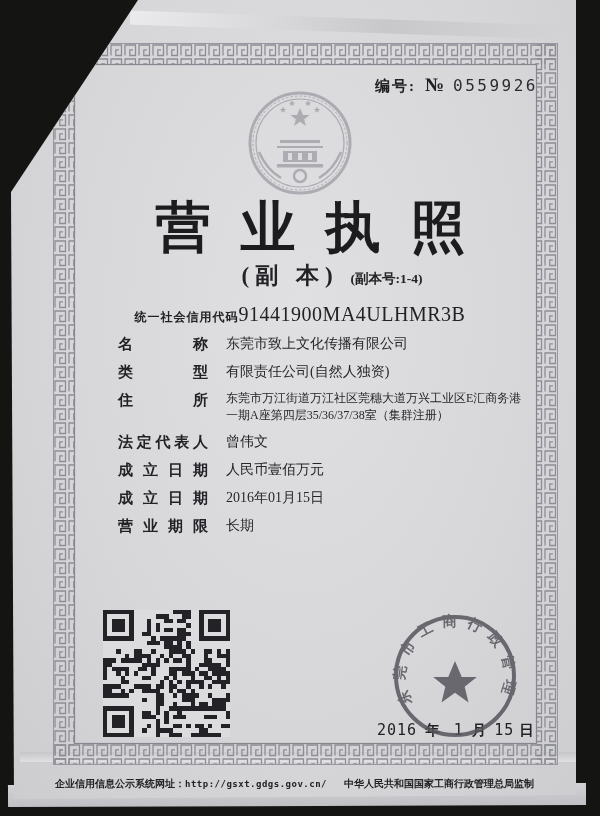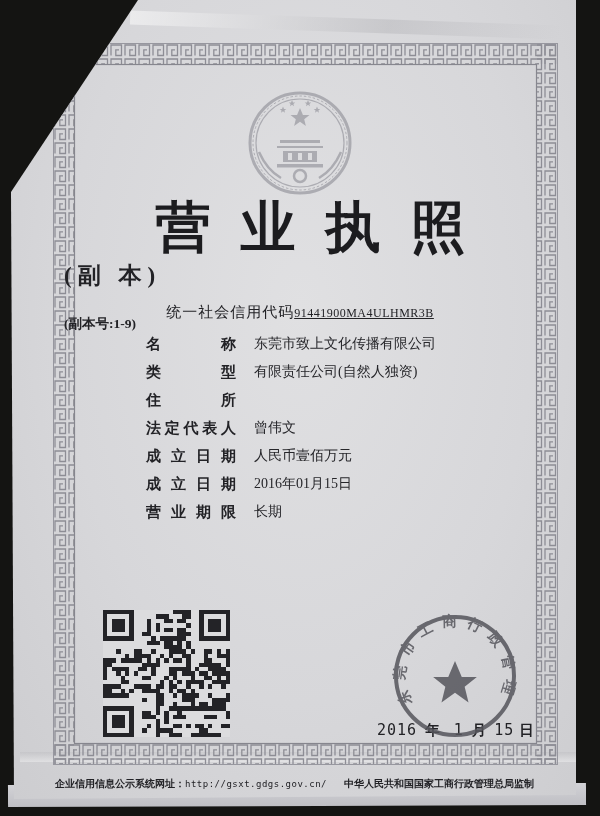--- a/index.html
+++ b/index.html
@@ -30,48 +30,48 @@
   #serial .no{font-size:19px;font-weight:700;}
   #serial .num{font-family:"DejaVu Sans Mono","Liberation Mono",monospace;font-size:16px;
         letter-spacing:2.5px;color:#2c2c30;}
 
   #emblem{position:absolute;left:247px;top:90px;opacity:.55;}
 
   #title{position:absolute;left:0;right:0;top:191px;text-align:center;
         font-family:"Liberation Sans","DejaVu Sans",sans-serif;
         font-size:55px;font-weight:900;letter-spacing:30px;padding-left:28px;color:#1c1c1f;margin-left:23px;}
   #subtitle{position:absolute;left:0;right:0;top:260px;display:flex;justify-content:center;
-        align-items:baseline;gap:24px;margin-left:64px;flex-direction:column;}
+        align-items:baseline;gap:12px;margin-left:64px;}
   #subtitle .copy{font-size:23px;font-weight:700;letter-spacing:6px;}
   #subtitle .copyno{font-size:13.5px;font-weight:600;}
 
   #credit-line{position:absolute;left:0;right:0;top:303px;text-align:center;}
-  #credit-line .lbl{font-size:15px;font-weight:400;letter-spacing:1px;}
-  #credit-line .code{font-size:12px;letter-spacing:.5px;text-decoration:underline;}
+  #credit-line .lbl{font-size:12px;font-weight:700;letter-spacing:1px;}
+  #credit-line .code{font-size:20px;letter-spacing:.5px;}
 
   #fields{position:absolute;left:118px;top:334px;width:408px;}
   .frow{display:flex;align-items:flex-start;margin-bottom:7px;}
   .flabel{display:inline-block;flex:0 0 90px;width:90px;font-size:15px;font-weight:600;
-        text-align:justify;text-align-last:justify;line-height:1.4;color:#222226;margin-left:28px;}
+        text-align:justify;text-align-last:justify;line-height:1.4;color:#222226;}
   .fvalue{flex:1;margin-left:18px;font-size:14px;line-height:1.42;color:#26262a;}
   .frow.addr .fvalue{font-size:12px;line-height:1.45;}
   .frow.scope .fvalue{font-size:11.5px;line-height:1.5;}
 
   #qr{position:absolute;left:103px;top:610px;}
   #registry{position:absolute;left:287px;top:671px;font-size:15px;font-weight:600;letter-spacing:9px;}
   #issue-date{position:absolute;left:377px;top:721px;display:flex;align-items:baseline;z-index:3;}
   #issue-date .y{font-family:"DejaVu Sans Mono","Liberation Mono",monospace;font-size:15px;letter-spacing:1px;}
   #issue-date .u{font-size:14.5px;font-weight:600;}
   #issue-date .g8{margin-left:8px;} #issue-date .g14{margin-left:14px;}
   #issue-date .g5{margin-left:5px;}
   #seal{position:absolute;left:390px;top:611px;opacity:.85;z-index:4;}
 
   #footer{position:absolute;left:0;right:0;top:775px;}
   #footer-left{position:absolute;left:55px;top:2px;font-size:10px;font-weight:600;white-space:nowrap;}
-  #footer-url{font-family:"DejaVu Sans Mono","Liberation Mono",monospace;font-weight:400;font-size:9px;letter-spacing:.5px;}
+  #footer-url{font-family:"DejaVu Sans Mono","Liberation Mono",monospace;font-weight:700;font-size:9px;letter-spacing:.5px;}
   #footer-right{position:absolute;right:66px;top:2px;font-size:10px;font-weight:700;white-space:nowrap;}
 </style>
 </head>
 <body>
 
 <div id="page">
 
   <div id="sheet-under"></div>
 
   <div id="paper">
@@ -89,20 +89,25 @@
         <path id="st" d="M0,-1 L0.294,-0.309 L0.951,-0.309 L0.42,0.118 L0.588,0.809 L0,0.382 L-0.588,0.809 L-0.42,0.118 L-0.951,-0.309 L-0.294,-0.309 Z"></path>
       </defs>
       <rect x="0" y="0" width="505" height="21" fill="url(#mk)"></rect>
       <rect x="0" y="701" width="505" height="21" fill="url(#mk)"></rect>
       <rect x="0" y="0" width="21" height="722" fill="url(#mk)"></rect>
       <rect x="484" y="0" width="21" height="722" fill="url(#mk)"></rect>
       <rect x="0.5" y="0.5" width="504" height="721" fill="none" stroke="#97979f" stroke-width="1"></rect>
       <rect x="21.5" y="21.5" width="462" height="679" fill="none" stroke="#86868e" stroke-width="1.2"></rect>
     </svg>
 
+    <div id="serial">
+      <span class="lbl">编号:</span>
+      <span class="no">№</span>
+      <span class="num">0559926</span>
+    </div>
 
     <svg id="emblem" width="106" height="106" viewBox="0 0 106 106">
       <g stroke="#85858e" fill="none">
         <circle cx="53" cy="53" r="50" stroke-width="3"></circle>
         <circle cx="53" cy="53" r="44" stroke-width="1.2"></circle>
         <circle cx="53" cy="53" r="47" stroke-width="1" stroke-dasharray="2.5 2"></circle>
         <path d="M12 62 Q20 80 34 88" stroke-width="2.5"></path>
         <path d="M94 62 Q86 80 72 88" stroke-width="2.5"></path>
       </g>
       <g fill="#85858e">
@@ -116,38 +121,39 @@
         <path d="M36 61 h34 v11 h-34 z M41 63 v7 h4 v-7 z M51 63 v7 h4 v-7 z M61 63 v7 h4 v-7 z" fill-rule="evenodd"></path>
         <rect x="30" y="74" width="46" height="3.5"></rect>
         <circle cx="53" cy="86" r="6" fill="none" stroke="#85858e" stroke-width="2.5"></circle>
       </g>
     </svg>
 
     <div id="title">营业执照</div>
 
     <div id="subtitle">
       <span class="copy">(副  本)</span>
-      <span class="copyno">(副本号:1-9)</span>
+      <span class="copyno">(副本号:1-4)</span>
     </div>
 
     <div id="credit-line">
       <span class="lbl">统一社会信用代码</span><span class="code">91441900MA4ULHMR3B</span>
     </div>
 
     <div id="fields">
       <div class="frow">
         <span class="flabel">名称</span>
         <span class="fvalue">东莞市致上文化传播有限公司</span>
       </div>
       <div class="frow">
         <span class="flabel">类型</span>
         <span class="fvalue">有限责任公司(自然人独资)</span>
       </div>
       <div class="frow addr">
         <span class="flabel">住所</span>
+        <span class="fvalue">东莞市万江街道万江社区莞穗大道万兴工业区E汇商务港一期A座第四层35/36/37/38室（集群注册）</span>
       </div>
       <div class="frow">
         <span class="flabel">法定代表人</span>
         <span class="fvalue">曾伟文</span>
       </div>
       <div class="frow">
         <span class="flabel">成立日期</span>
         <span class="fvalue">人民币壹佰万元</span>
       </div>
       <div class="frow">

